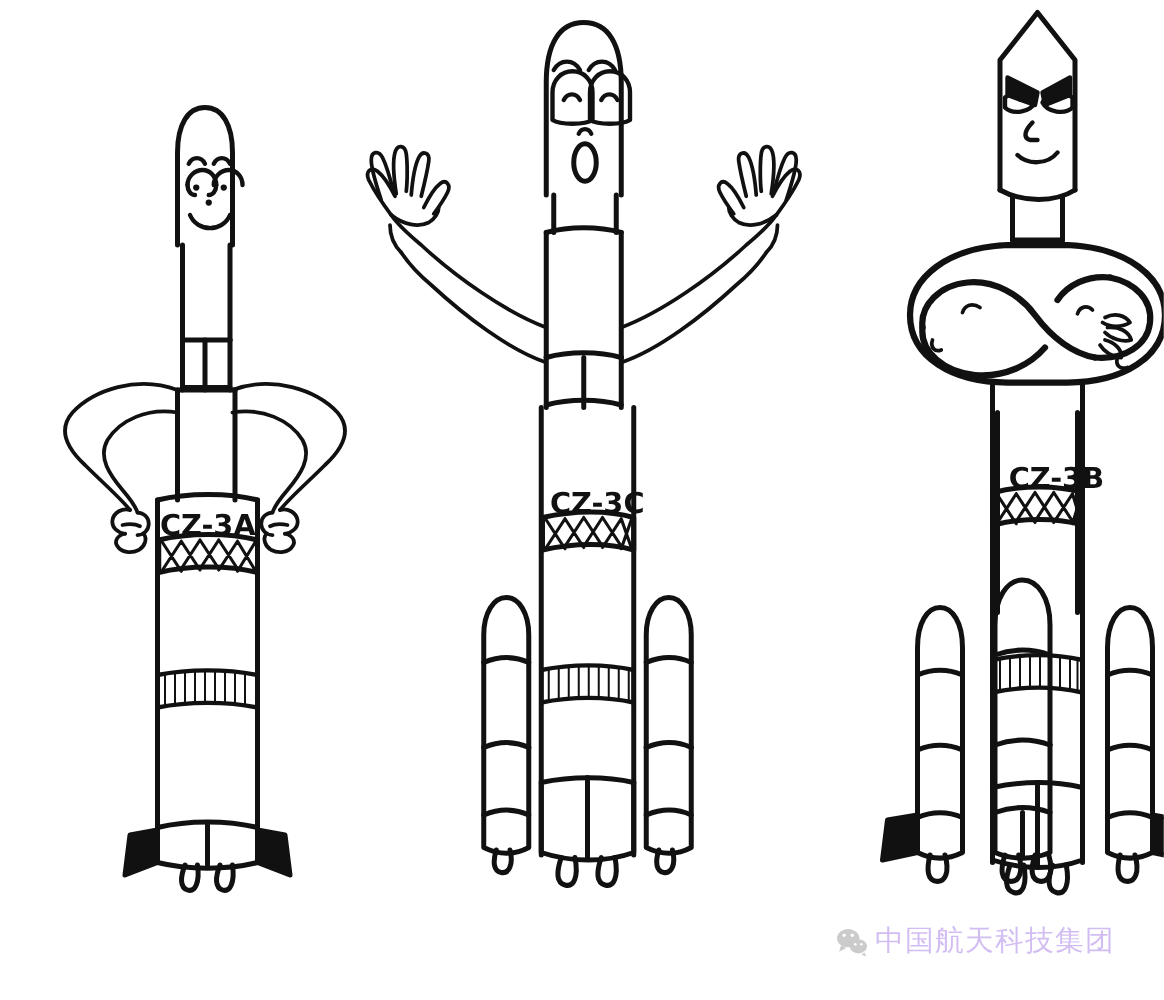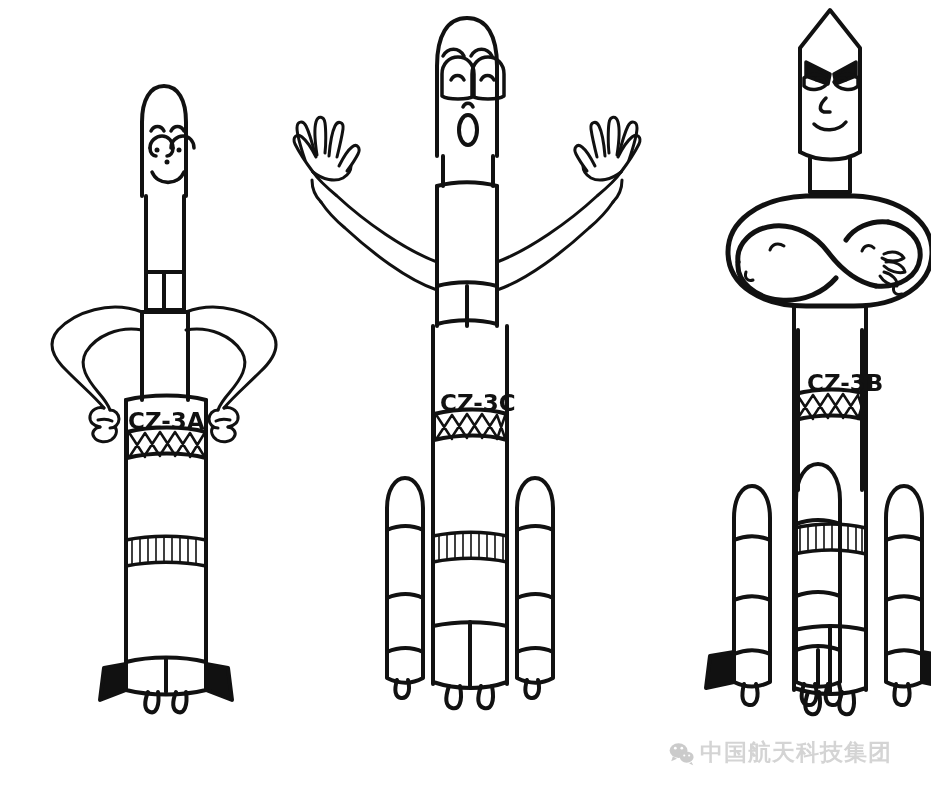--- a/index.html
+++ b/index.html
@@ -19,21 +19,21 @@
   .caption-band{position:absolute;left:0;right:0;bottom:0;height:100px;}
 
   
   .watermark{
     position:absolute;left:668px;top:737px;
     display:flex;align-items:center;gap:6px;
     opacity:.30;
     pointer-events:none;
   }
   .wm-text{
-    font-size:23px;font-weight:bold;color:#737373;
+    font-size:23px;font-weight:normal;color:#6d28d9;
     font-family:"DejaVu Sans",sans-serif;
     letter-spacing:1px;
     text-align:center;
   }
   .wm-icon{width:26px;height:26px;}
 
   
   .rk-label{
     position:absolute;
     font-family:"DejaVu Sans",sans-serif;

